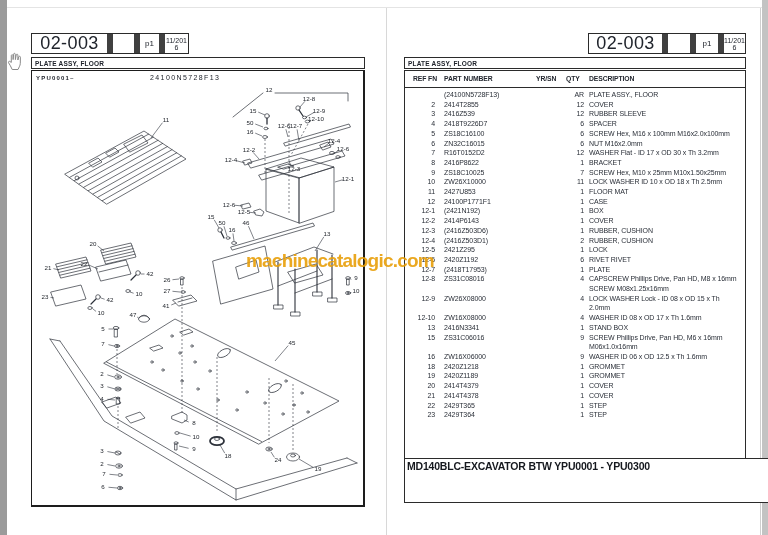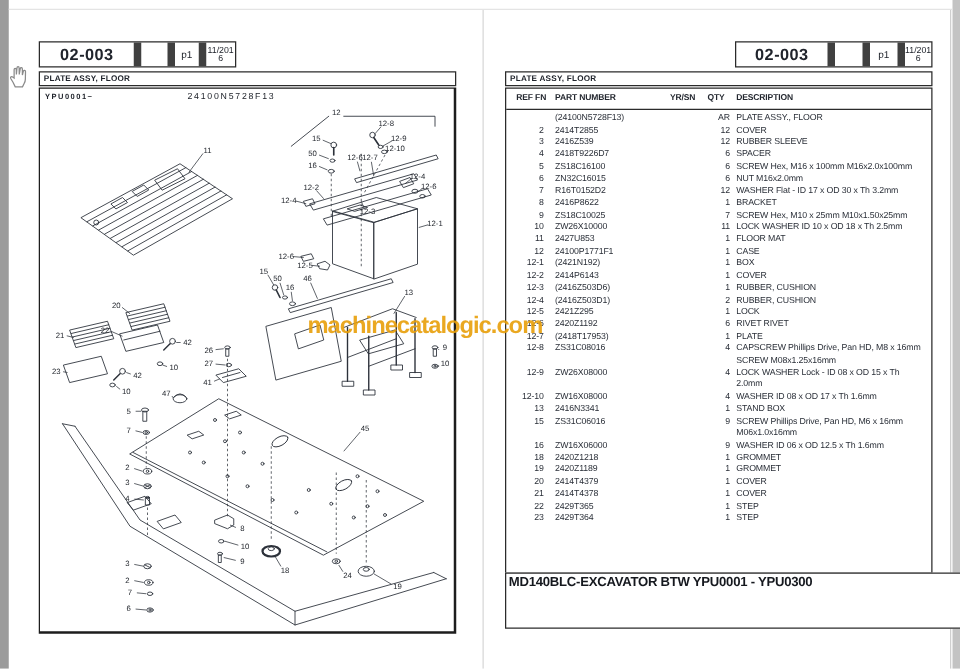--- a/index.html
+++ b/index.html
@@ -10,21 +10,21 @@
   .topline{position:absolute;left:7px;top:7px;width:755px;height:1px;background:#e4e4e4;}
   .seam{position:absolute;left:386px;top:8px;width:1px;height:527px;background:#d8d8d8;}
   .page-edge-r{position:absolute;left:760px;top:8px;width:1px;height:527px;background:#cfcfcf;}
 
   .hand{position:absolute;left:6px;top:51px;z-index:60;}
 
   .hdr{position:absolute;display:flex;height:21px;border:1px solid #2b2b2b;box-sizing:border-box;background:#fff;}
   .hdr .cell{height:100%;box-sizing:border-box;border-left:6px solid #404040;
              display:flex;align-items:center;justify-content:center;}
   .hdr .cell:first-child{border-left:none;}
-  .doc{font-weight:bold;font-size:13px;letter-spacing:.4px;}
+  .doc{font-weight:normal;font-size:18px;letter-spacing:.4px;}
   .pg{font-size:8px;}
   .date{font-size:7px;line-height:7px;text-align:center;word-break:break-all;width:22px;}
 
   .titlebar{position:absolute;height:12px;border:1px solid #2b2b2b;box-sizing:border-box;background:#fff;
             display:flex;align-items:center;padding-left:3px;font-size:6.5px;font-weight:bold;letter-spacing:.2px;}
 
   .diagram-box{position:absolute;left:31px;top:70px;width:334px;height:437px;box-sizing:border-box;
                border:1px solid #1d1d1d;border-right-width:2px;border-bottom-width:2px;background:#fff;}
   .serial{position:absolute;left:4px;top:4px;font-size:6px;font-weight:bold;letter-spacing:1.2px;}
   .pnum{position:absolute;left:118px;top:3px;font-size:7px;letter-spacing:1.4px;}

